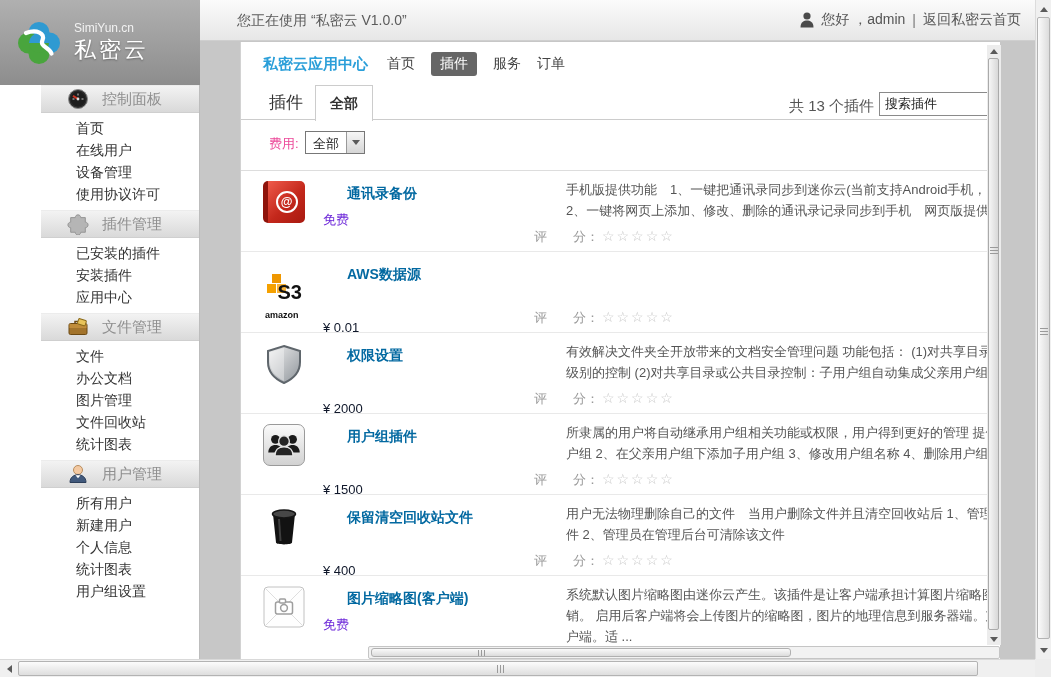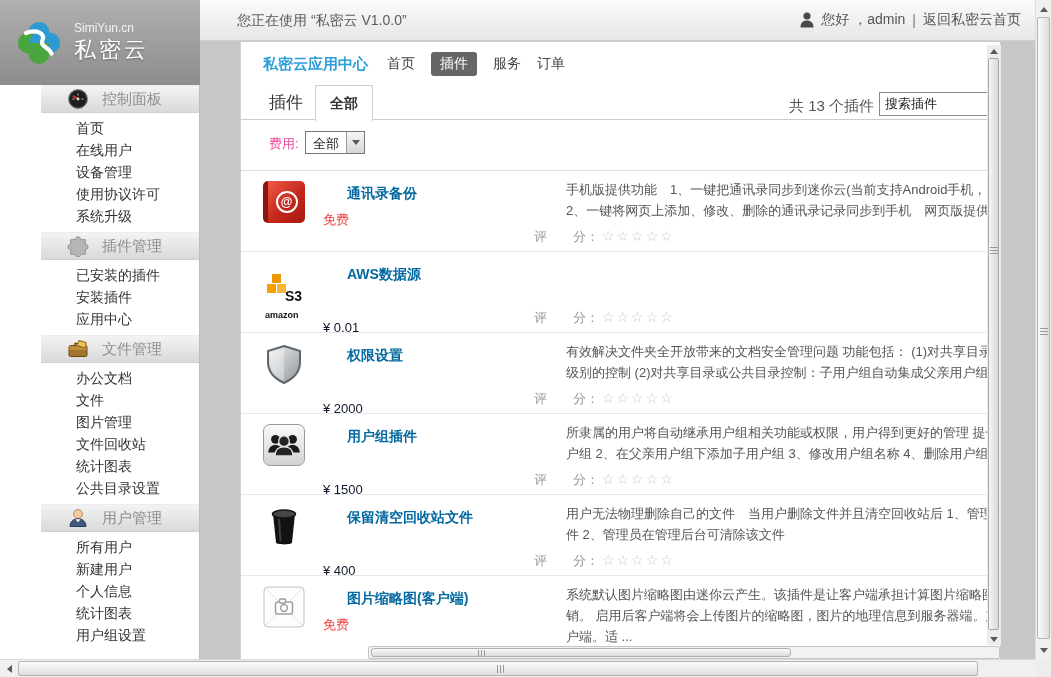--- a/index.html
+++ b/index.html
@@ -51,36 +51,36 @@
   .fakeselect .val { padding:3px 7px 0 7px; font-size:13px; color:#222; min-width:34px; }
   .fakeselect .btn { width:18px; background:linear-gradient(180deg,#f6f6f6,#d6d6d6); border-left:1px solid #999;
     display:flex; align-items:center; justify-content:center; }
 
   .rows { position:absolute; left:0; top:128px; width:850px; border-top:1px solid #ddd; }
   .row { position:relative; height:81px; border-bottom:1px solid #e9e9e9; }
   .row.last { height:110px; border-bottom:none; }
   .pic { position:absolute; left:22px; top:10px; width:42px; height:42px; }
   .pname { position:absolute; left:82px; top:14px; font-size:14px; font-weight:bold; color:#0369a1; cursor:pointer;margin-left:24px; }
   .pprice { position:absolute; left:82px; top:40px; font-size:13px; }
-  .pprice.free { color:#ef4444; }
+  .pprice.free { color:#6d28d9; }
   .pprice.paid { color:#0f172a;margin-top:28px; }
   .pdesc { position:absolute; left:325px; top:8px; width:565px; font-size:13px; color:#555; line-height:21px; }
   .prating { position:absolute; left:293px; top:57px; font-size:13px; color:#999; }
   .row.last .prating { top:78px; }
   .stars { color:#c8c8c8; font-size:14px; letter-spacing:2px; margin-left:3px; }
   .rgap { display:inline-block; width:26px; }
 
   
   .pic-book { background:linear-gradient(135deg,#ef5a4a,#c3271b 55%,#a81a10); border-radius:5px; border-left:5px solid #8f130b;
     display:flex; align-items:center; justify-content:center; }
   .pic-book .at { width:22px; height:22px; border:2px solid #fff; border-radius:50%; color:#fff; font-weight:bold; font-size:12px;
     display:flex; align-items:center; justify-content:center; }
   .pic-aws { background:#fff; position:relative; }
   .aws-amazon { position:absolute; top:0; left:2px; font-size:9px; font-weight:bold; color:#111;margin-top:48px; }
-  .aws-s3 { position:absolute; bottom:0; right:3px; font-size:14px; font-weight:bold; color:#111; }
+  .aws-s3 { position:absolute; bottom:0; right:3px; font-size:20px; font-weight:bold; color:#111; }
   .aws-cubes { position:absolute; left:4px; top:22px; width:9px; height:9px; background:#f5a100;
     box-shadow:10px 0 0 #f9b43a, 5px -10px 0 #ef9700; }
   .pic-group { background:linear-gradient(#fafafa,#d2d2d2); border:1px solid #9a9a9a; border-radius:7px; }
   .pic svg { width:100%; height:100%; display:block; }
 
   
   .tri { width:0; height:0; }
   .tri.up { border-left:4px solid transparent; border-right:4px solid transparent; border-bottom:5px solid #5a5a5a; }
   .tri.down { border-left:4px solid transparent; border-right:4px solid transparent; border-top:5px solid #5a5a5a; }
   .tri.left { border-top:4px solid transparent; border-bottom:4px solid transparent; border-right:5px solid #5a5a5a; }
@@ -161,21 +161,20 @@
         <path d="M11 11 L6 7.8" stroke="#cc3322" stroke-width="2"></path>
         <circle cx="11" cy="11" r="1.4" fill="#ddd"></circle>
       </svg>
       <span class="stxt">控制面板</span>
     </div>
     <div class="sitems">
       <div class="sitem">首页</div>
       <div class="sitem">在线用户</div>
       <div class="sitem">设备管理</div>
       <div class="sitem">使用协议许可</div>
-      <div class="sitem">系统升级</div>
     </div>
     <div class="shead">
       <svg viewBox="0 0 24 24">
         <path d="M9 5 c0-1.7 1.3-3 3-3 c1.7 0 3 1.3 3 3 h5 v5 c1.7 0 3 1.3 3 3 c0 1.7-1.3 3-3 3 v5 h-5 c0 1.7-1.3 3-3 3 c-1.7 0-3-1.3-3-3 h-5 v-5 c-1.7 0-3-1.3-3-3 c0-1.7 1.3-3 3-3 v-5 z" fill="#b5b5b5" stroke="#929292" stroke-width="1"></path>
       </svg>
       <span class="stxt">插件管理</span>
     </div>
     <div class="sitems">
       <div class="sitem">已安装的插件</div>
       <div class="sitem">安装插件</div>
@@ -184,26 +183,25 @@
     <div class="shead">
       <svg viewBox="0 0 22 22">
         <path d="M8 8 v-2.5 h6 V8" fill="none" stroke="#6d4a14" stroke-width="1.5"></path>
         <rect x="2" y="7.5" width="18" height="11" rx="1.5" fill="#a3742c" stroke="#6d4a14"></rect>
         <rect x="2.5" y="8" width="17" height="4" fill="#c08c3a"></rect>
         <rect x="11" y="3.5" width="8" height="5.5" rx="1" fill="#e8c35a" stroke="#8a6a1a" transform="rotate(18 15 6)"></rect>
       </svg>
       <span class="stxt">文件管理</span>
     </div>
     <div class="sitems">
+      <div class="sitem">文件</div>
       <div class="sitem">办公文档</div>
-      <div class="sitem">文件</div>
       <div class="sitem">图片管理</div>
       <div class="sitem">文件回收站</div>
       <div class="sitem">统计图表</div>
-      <div class="sitem">公共目录设置</div>
     </div>
     <div class="shead">
       <svg viewBox="0 0 22 22">
         <circle cx="11" cy="7" r="4.5" fill="#f3c9a2" stroke="#b98e5f"></circle>
         <path d="M3 19.5 C3 14 7 11.8 11 11.8 C15 11.8 19 14 19 19.5 Z" fill="#41597c" stroke="#2c3e5a"></path>
         <path d="M8.5 12.2 L11 15.2 L13.5 12.2 Z" fill="#fff"></path>
       </svg>
       <span class="stxt">用户管理</span>
     </div>
     <div class="sitems">

